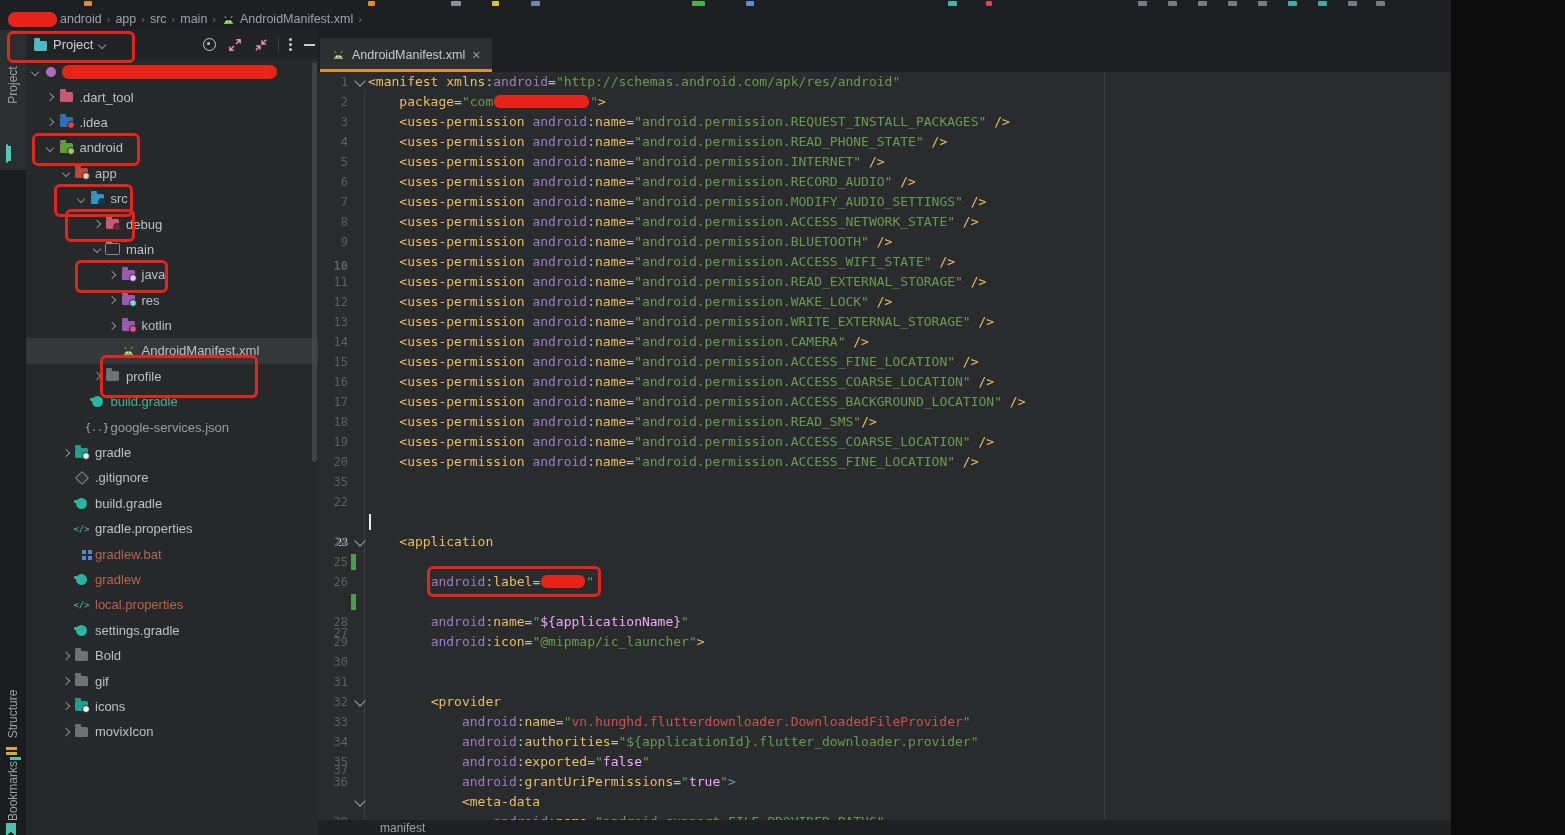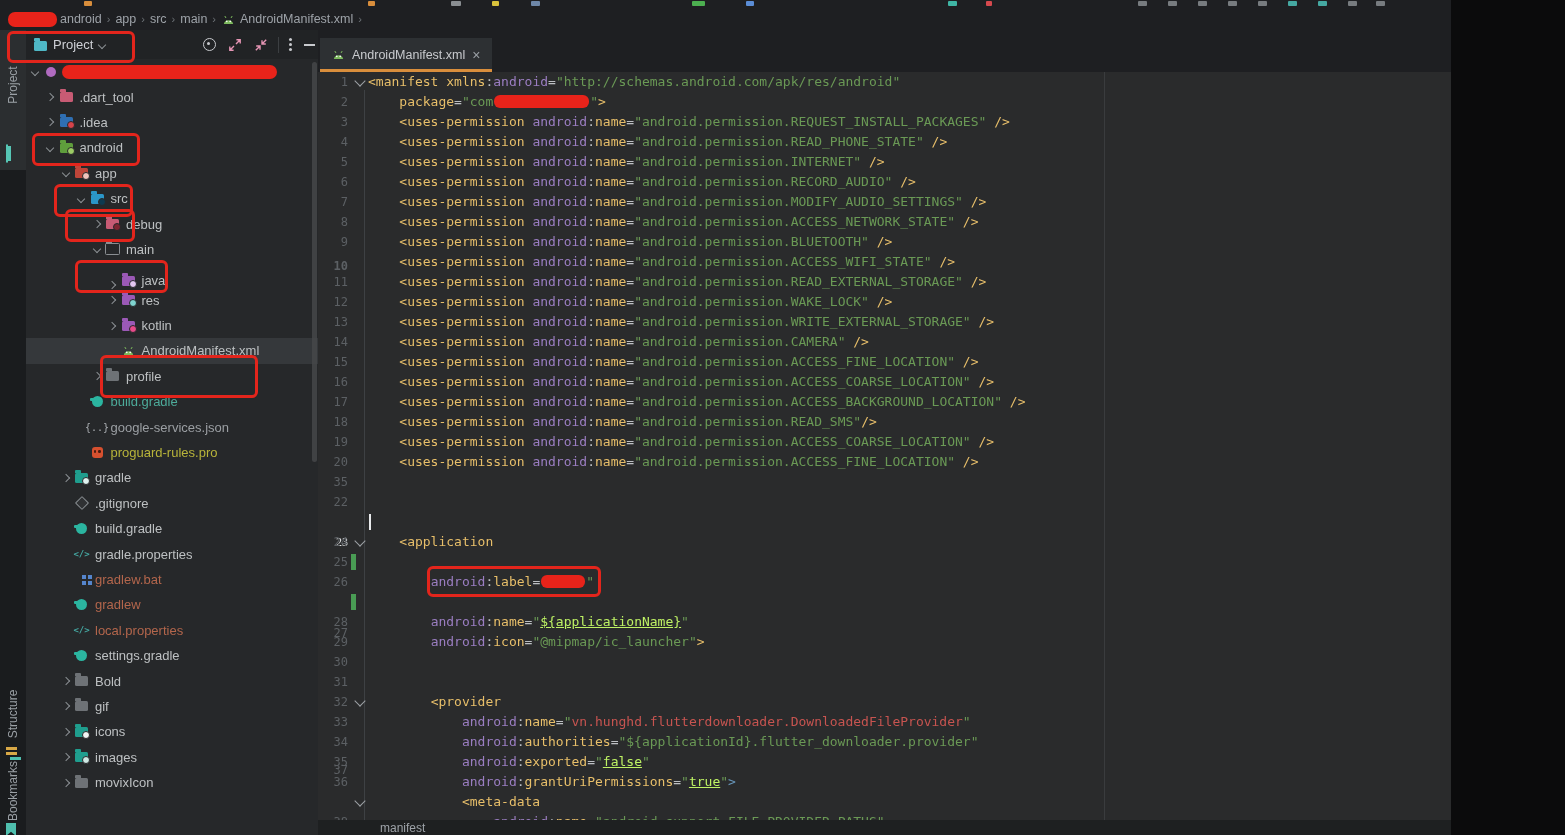--- a/index.html
+++ b/index.html
@@ -81,21 +81,21 @@
   .lnum.active{color:#DFE1E3;}
   .vcsbar{position:absolute;left:33px;width:5px;height:16px;background:#499C54;}
   .foldmark{position:absolute;left:355px;width:7px;height:7px;border-right:1.5px solid #9DA2A6;
             border-bottom:1.5px solid #9DA2A6;transform:rotate(45deg);}
   #fold-line{position:absolute;left:46px;top:18px;bottom:0;width:1px;background:#3E4144;}
   #wrap-guide{position:absolute;left:786px;top:0;bottom:0;width:1px;background:#3A3C3E;}
   #code-lines{position:absolute;left:50px;top:0;right:0;}
   .cline{position:absolute;left:0;right:0;height:20px;line-height:20px;white-space:pre;
          font-family:"DejaVu Sans Mono",monospace;font-size:13px;color:#BDC0C4;}
   .tk-t{color:#E8BF6A;} .tk-a{color:#E8BF6A;} .tk-n{color:#9B7EC2;} .tk-p{color:#BDC0C4;}
-  .tk-s{color:#6A9955;} .tk-r{color:#bef264;text-decoration:underline;} .tk-d{color:#C75450;} .tk-b{color:#6897BB;}
+  .tk-s{color:#6A9955;} .tk-r{color:#f0abfc;} .tk-d{color:#C75450;} .tk-b{color:#6897BB;}
   .cblob{display:inline-block;height:13px;background:#E8231A;border-radius:6px;vertical-align:middle;margin:0 1px;transform:translateY(-1px);}
   #caret{position:absolute;width:1.5px;height:16px;background:#E8EAEC;}
   #bottombar{position:absolute;left:0;top:790px;width:100%;height:15px;background:#1E2021;
              display:flex;align-items:center;}
   #bottom-crumb{color:#9DA2A8;font-size:12px;margin-left:62px;}
 
   
   .annbox{position:absolute;border:3px solid #E3251C;border-radius:6px;pointer-events:none;z-index:50;}
 
   
@@ -287,21 +287,21 @@
           </div>
           <div class="trow" style="padding-left: 64px;">
             <span class="tchev">
               <span class="chev down"></span>
             </span>
             <span class="ticn">
               <span class="fold-ic outline"></span>
             </span>
             <span class="tlabel">main</span>
           </div>
-          <div class="trow" style="padding-left: 79.5px; align-items: flex-end;">
+          <div class="trow" style="padding-left: 79.5px;">
             <span class="tchev">
               <span class="chev right"></span>
             </span>
             <span class="ticn">
               <span class="fold-ic" style="background: rgb(155, 89, 182);">
                 <span class="badge" style="background: rgb(227, 198, 240);"></span>
               </span>
             </span>
             <span class="tlabel">java</span>
           </div>
@@ -356,27 +356,20 @@
             </span>
             <span class="tlabel" style="color: rgb(77, 171, 154);">build.gradle</span>
           </div>
           <div class="trow" style="padding-left: 48.5px;">
             <span class="tchev"></span>
             <span class="ticn">
               <span class="ic-braces">{..}</span>
             </span>
             <span class="tlabel" style="color: rgb(155, 159, 163);">google-services.json</span>
           </div>
-          <div class="trow" style="padding-left: 48.5px;">
-            <span class="tchev"></span>
-            <span class="ticn">
-              <span class="ic-owl"></span>
-            </span>
-            <span class="tlabel" style="color: rgb(184, 180, 58);">proguard-rules.pro</span>
-          </div>
           <div class="trow" style="padding-left: 33px;">
             <span class="tchev">
               <span class="chev right"></span>
             </span>
             <span class="ticn">
               <span class="fold-ic" style="background: rgb(31, 158, 142);">
                 <span class="badge" style="background: rgb(223, 242, 239);"></span>
               </span>
             </span>
             <span class="tlabel">gradle</span>
@@ -451,31 +444,20 @@
           <div class="trow" style="padding-left: 33px;">
             <span class="tchev">
               <span class="chev right"></span>
             </span>
             <span class="ticn">
               <span class="fold-ic" style="background: rgb(31, 158, 142);">
                 <span class="badge" style="background: rgb(242, 245, 244);"></span>
               </span>
             </span>
             <span class="tlabel">icons</span>
-          </div>
-          <div class="trow" style="padding-left: 33px;">
-            <span class="tchev">
-              <span class="chev right"></span>
-            </span>
-            <span class="ticn">
-              <span class="fold-ic" style="background: rgb(31, 158, 142);">
-                <span class="badge" style="background: rgb(207, 232, 227);"></span>
-              </span>
-            </span>
-            <span class="tlabel">images</span>
           </div>
           <div class="trow" style="padding-left: 33px;">
             <span class="tchev">
               <span class="chev right"></span>
             </span>
             <span class="ticn">
               <span class="fold-ic" style="background: rgb(110, 114, 118);"></span>
             </span>
             <span class="tlabel">movixIcon</span>
           </div>

